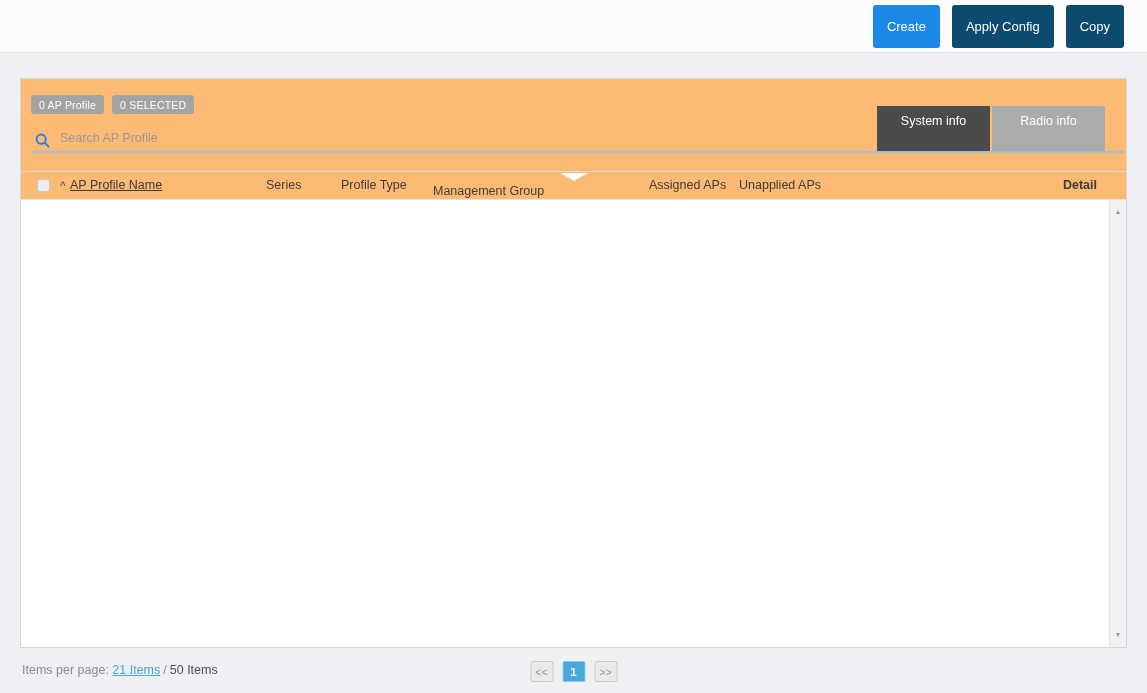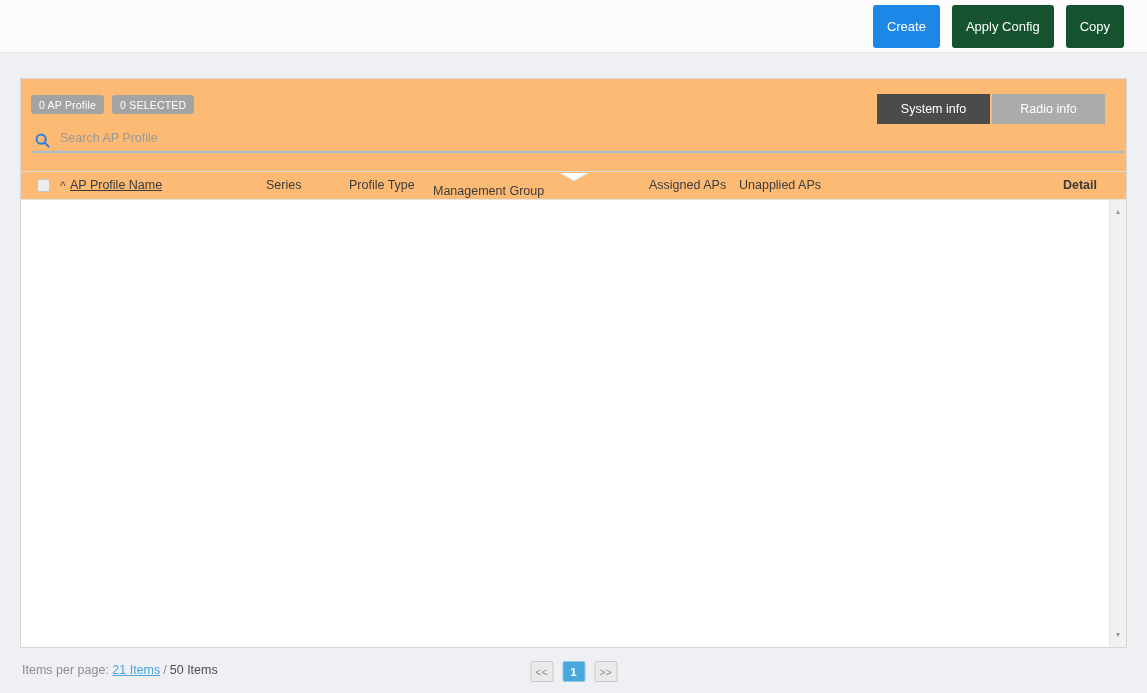--- a/index.html
+++ b/index.html
@@ -19,38 +19,38 @@
     border-bottom: 1px solid #e7e7e7;
     display: flex; align-items: center; justify-content: flex-end;
     gap: 12px; padding-right: 23px;
   }
   .btn {
     border: none; border-radius: 3px; color: #fff;
     font-family: "Liberation Sans", sans-serif;
     font-size: 13px; height: 43px; padding: 0 14px; cursor: pointer;
   }
   .btn-primary { background: #1d87e8; }
-  .btn-disabled { background: #14532d; }
+  .btn-disabled { background: #0c4a6e; }
 
   
   .panel {
     position: absolute; left: 20px; top: 78px; width: 1107px; height: 570px;
     background: #fdba74; border: 1px solid #d6d6d6;
   }
 
   .badges { position: absolute; left: 10px; top: 16px; display: flex; gap: 8px; }
   .badge {
     background: #a3a3a3; color: #fff; font-size: 10.5px;
     padding: 4px 8px 3px 8px; border-radius: 3px; letter-spacing: .2px;
   }
 
   .tabs { position: absolute; right: 21px; top: 15px; display: flex; gap: 2px; }
   .tab {
-    width: 113px; height: 30px; line-height: 30px; text-align: center;
-    color: #fff; font-size: 12.5px; cursor: pointer;
+    width: 113px; height: 46px; line-height: 30px; text-align: center;
+    color: #fff; font-size: 12.5px; cursor: pointer; margin-top: 12px;
   }
   .tab-active { background: #4b4b4b; }
   .tab-inactive { background: #ababab; }
 
   .search-wrap {
     position: absolute; left: 10px; right: 2px; top: 124px; top: 50px;
     height: 24px; border-bottom: 2px solid #a4bcd3;
     display: flex; align-items: center;
   }
   .search-icon { margin-left: 4px; display: inline-flex; }
@@ -70,21 +70,21 @@
   .notch { position: absolute; left: calc(50% - 14px); top: -1px; width: 28px; height: 10px; cursor: pointer; }
   .th { position: absolute; top: 0; height: 27px; line-height: 27px; white-space: nowrap; }
   .cb {
     appearance: none; -webkit-appearance: none;
     position: absolute; left: 16px; top: 7px; width: 13px; height: 13px;
     background: #ececec; border: 1px solid #c6c6c6; border-radius: 2px; cursor: pointer;
   }
   .sort-caret { position: absolute; left: 39px; top: 0; height: 27px; line-height: 29px; font-size: 12px; color: #555; cursor: pointer; }
   .th-name { left: 49px; text-decoration: underline; cursor: pointer; }
   .th-series { left: 245px; }
-  .th-ptype { left: 328px; }
+  .th-ptype { left: 320px; }
   .th-mgroup { left: 412px; margin-top: 6px; }
   .th-assigned { left: 628px; }
   .th-unapplied { left: 718px; }
   .th-detail { right: 29px; font-weight: bold; }
 
   
   .tbody { position: absolute; left: 0; right: 0; top: 121px; bottom: 0; background: #fff; }
   .vscroll {
     position: absolute; right: 0; top: 0; bottom: 0; width: 17px;
     background: #f1f1f1; border-left: 1px solid #e3e3e3;

